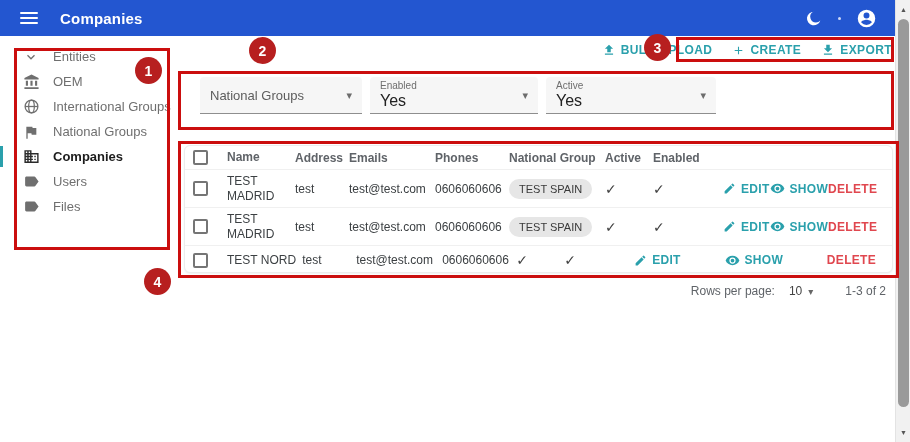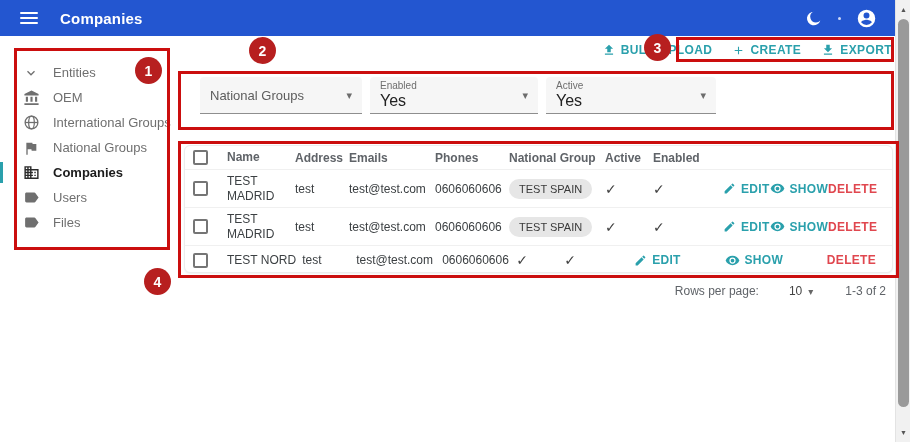--- a/index.html
+++ b/index.html
@@ -67,21 +67,21 @@
   .col-en { flex:0 0 56px; }
   .col-actions { flex:1; display:flex; align-items:center; justify-content:space-between; padding:0 8px 0 14px; }
   .checkbox { width:15px; height:15px; border:2px solid #757575; border-radius:2px; background:#fff; cursor:pointer; }
   .chip { display:inline-block; background:#e6e6e6; color:#3a3a3a; border-radius:13px; padding:4px 10px; font-size:11px; white-space:nowrap; }
   .check-glyph { font-size:14px; color:#424242; }
   .row-btn { display:flex; align-items:center; gap:5px; font-size:12px; font-weight:700; letter-spacing:.3px; color:#2aa0ac; cursor:pointer; }
   .row-btn.delete { color:#e0474f; }
 
   
   .pagination { position:absolute; top:284px; right:24px; display:flex; align-items:center; gap:6px; font-size:12px; color:#5f6368; }
-  .pg-value { margin-left:24px; color:#444; }
+  .pg-value { margin-left:8px; color:#444; }
   .pg-arrow { font-size:10px; color:#666; cursor:pointer; }
   .pg-range { margin-left:26px; }
 
   
   .anno-box { position:absolute; border:3px solid #cb0e0e; pointer-events:none; }
   .box1 { left:14px;  top:48px;  width:156px; height:202px; }
   .box2 { left:178px; top:71px;  width:716px; height:59px; }
   .box3 { left:676px; top:37px;  width:218px; height:25px; }
   .box4 { left:178px; top:141px; width:721px; height:137px; }
   .anno-badge { position:absolute; width:27px; height:27px; border-radius:50%; background:#b71f1f; color:#fff; font-size:14px; font-weight:700; display:flex; align-items:center; justify-content:center; pointer-events:none; }
@@ -119,21 +119,21 @@
     </div>
   </div>
 
   <div class="scrollbar">
     <div class="scroll-arrow up">▲</div>
     <div class="scroll-thumb"></div>
     <div class="scroll-arrow down">▼</div>
   </div>
 
   <div class="sidebar">
-    <div class="side-item" style="margin-top:24px">
+    <div class="side-item" style="margin-top:8px">
       <span class="s-icon">
         <svg width="14" height="14" viewBox="0 0 24 24" fill="none" stroke="#6f6f6f" stroke-width="2.2">
             <polyline points="6,9 12,15 18,9"></polyline>
           </svg>
       </span>
       <span class="s-label">Entities</span>
     </div>
     <div class="side-item">
       <span class="s-icon">
         <svg width="17" height="17" viewBox="0 0 24 24" fill="#6f6f6f">

